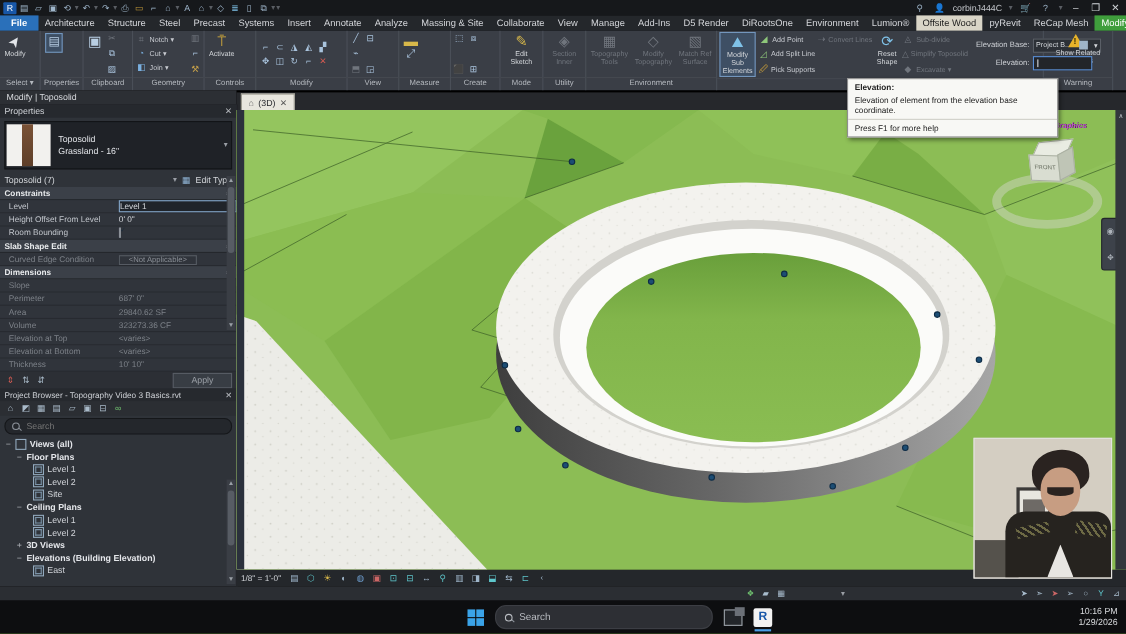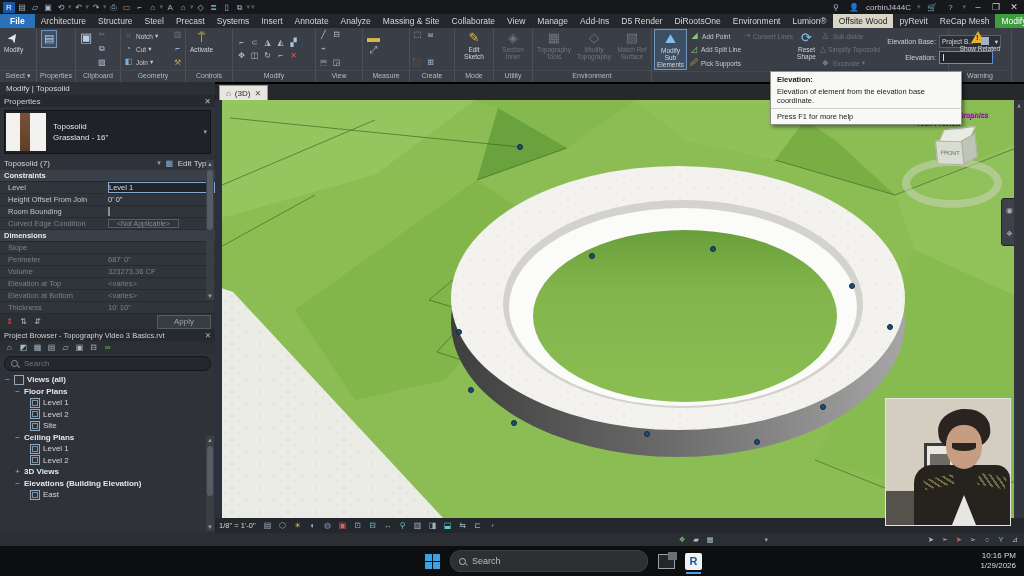--- a/index.html
+++ b/index.html
@@ -469,42 +469,50 @@
   <div class="grid">
     <div class="secrow">
         <span>Constraints</span>
         <span class="g">≎</span>
       </div>
     <div class="prow">
         <span class="pname">Level</span>
       <span class="pval sel">Level 1</span>
       </div>
     <div class="prow">
-        <span class="pname">Height Offset From Join</span>
+        <span class="pname">Height Offset From Level</span>
       <span class="pval">0' 0"</span>
       </div>
     <div class="prow">
         <span class="pname">Room Bounding</span>
       <span class="pval"><span class="cb checked"></span></span>
+      </div>
+    <div class="secrow">
+        <span>Slab Shape Edit</span>
+        <span class="g">≎</span>
       </div>
     <div class="prow">
         <span class="pname gray">Curved Edge Condition</span>
       <span class="pval"><span class="btnNA">&lt;Not Applicable&gt;</span></span>
       </div>
     <div class="secrow">
         <span>Dimensions</span>
         <span class="g">≎</span>
       </div>
     <div class="prow">
         <span class="pname gray">Slope</span>
         <span class="pval gray"></span>
       </div>
     <div class="prow">
         <span class="pname gray">Perimeter</span>
         <span class="pval gray">687' 0"</span>
+      </div>
+    <div class="prow">
+        <span class="pname gray">Area</span>
+        <span class="pval gray">29840.62 SF</span>
       </div>
     <div class="prow">
         <span class="pname gray">Volume</span>
         <span class="pval gray">323273.36 CF</span>
       </div>
     <div class="prow">
         <span class="pname gray">Elevation at Top</span>
         <span class="pval gray">&lt;varies&gt;</span>
       </div>
     <div class="prow">

